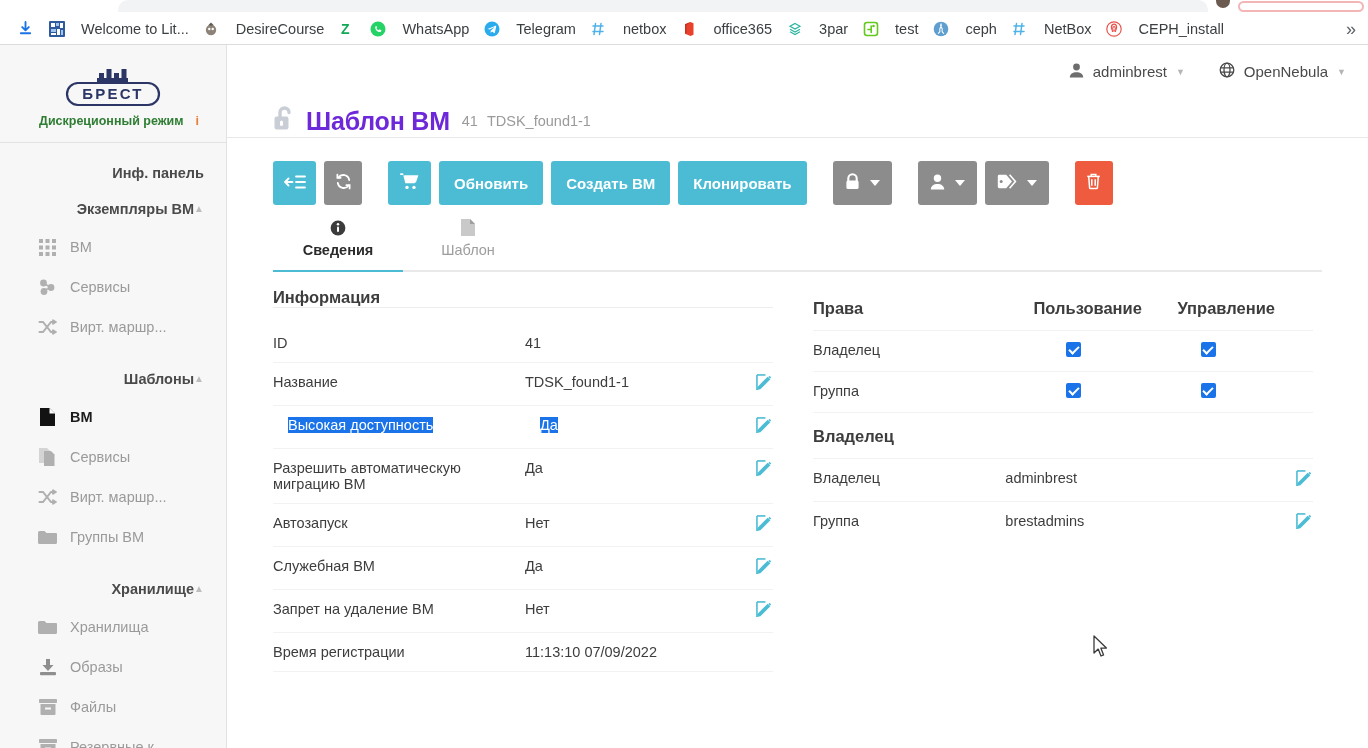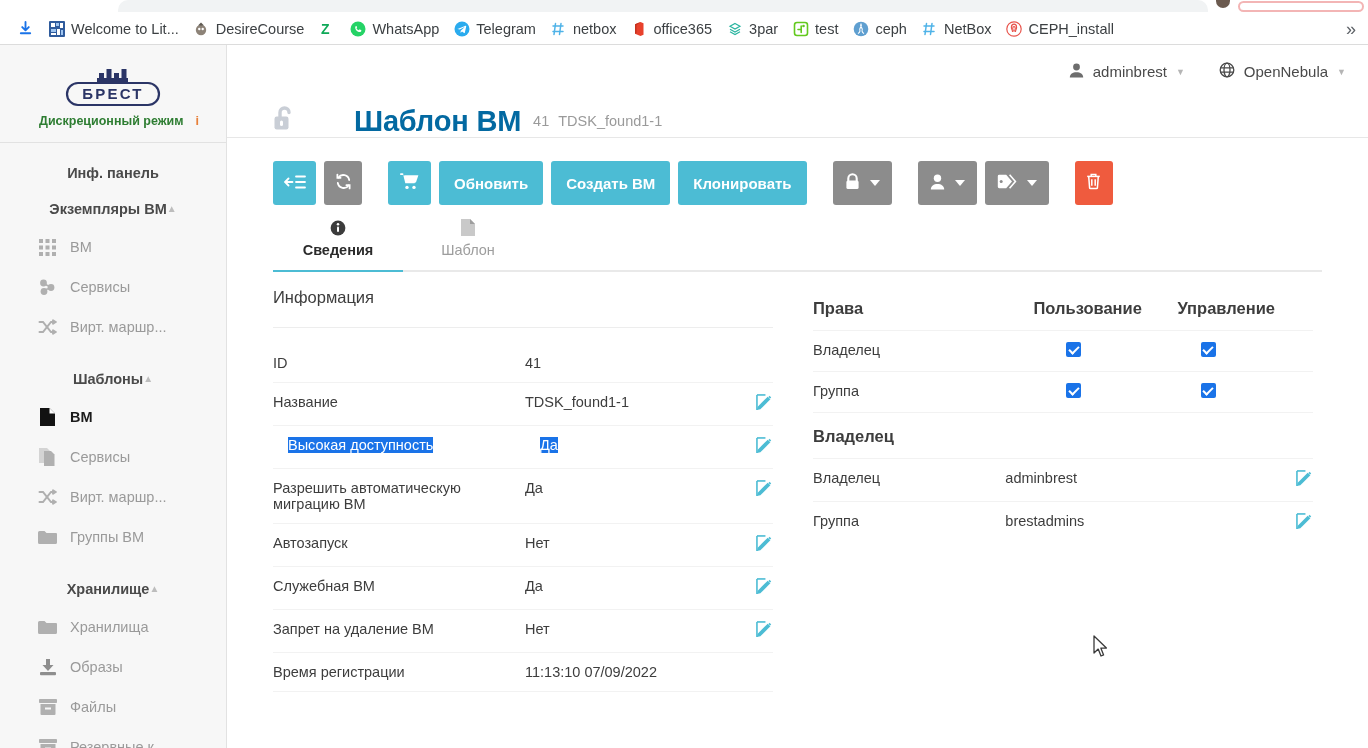--- a/index.html
+++ b/index.html
@@ -33,21 +33,21 @@
   }
 
   #bookmarks-bar {
     position: absolute; top: 12px; left: 0; width: 1368px; height: 33px;
     background: #ffffff;
     display: flex; align-items: center; gap: 0px;
     padding: 0 6px 0 10px;
     white-space: nowrap;
   }
   .bm {
-    display: inline-flex; align-items: center; gap: 6px;
+    display: inline-flex; align-items: center; gap: 16px;
     padding: 3px 7px; border-radius: 4px;
     font-size: 14.5px; color: #3c4043;
     cursor: default;
     text-align: right;
   }
   .bm .ic { width: 17px; height: 17px; display: inline-flex; align-items: center; justify-content: center; flex: 0 0 auto; }
   .bm .ic svg { display: block; }
   #bm-overflow {
     margin-left: auto; font-size: 18px; color: #5f6368; padding: 0 6px;
     line-height: 1;
@@ -75,21 +75,21 @@
   }
   #logo-mark { display: block; }
   #logo-caption {
     display: flex; align-items: flex-end; gap: 12px;
     font-size: 12.5px; color: #2e7d32; font-weight: 600; margin-left: 12px;
   }
   #logo-caption .info-i { color: #e8803a; font-weight: 700; font-size: 12.5px; }
 
   #nav { padding-top: 12px; }
   .nav-section {
-    display: flex; align-items: center; justify-content: center;
+    display: flex; align-items: center; justify-content: flex-end;
     padding: 0 22px 0 22px; height: 36px;
     font-size: 14.5px; font-weight: 700; color: #4a4a4a;
   }
   .nav-section .caret { color: #bdbdbd; font-size: 10px; line-height: 1; }
   .nav-item {
     display: flex; align-items: center; gap: 13px;
     padding: 0 22px 0 38px; height: 40px;
     font-size: 14.5px; color: #9a9a9a;
     cursor: default;
   }
@@ -109,21 +109,21 @@
   .topbar-item {
     display: flex; align-items: center; gap: 9px;
     font-size: 15px; color: #4a4a4a;
   }
   .topbar-item .tb-caret { color: #b5b5b5; font-size: 9px; }
 
   #page-head {
     display: flex; align-items: center; gap: 9px;
     padding: 0 0 0 46px; height: 46px;
   }
-  #page-title { font-size: 29px; font-weight: 700; color: #0369a1; letter-spacing: -0.2px; margin-left: 48px; }
+  #page-title { font-size: 25px; font-weight: 700; color: #6d28d9; letter-spacing: -0.2px; }
   #page-sub { font-size: 14.5px; color: #9a9a9a; margin-left: 3px; }
   #head-divider {
     position: absolute; top: 92px; left: 0; width: 1141px; height: 1px; background: #e7e7e7;
   }
 
   
   #toolbar {
     position: absolute; top: 116px; left: 46px;
     display: flex; align-items: center; gap: 8px;
   }
@@ -167,22 +167,22 @@
     width: 100%; height: 2px; background: #4cbcd4;
   }
 
   
   #panels {
     position: absolute; top: 243px; left: 46px; width: 1060px;
     display: flex; gap: 40px;
   }
   .panel { width: 500px; }
   .panel-title {
-    font-size: 16.5px; font-weight: 400; color: #3d3d3d;
-    padding-bottom: 20px; border-bottom: 1px solid #ededed;
+    font-size: 16.5px; font-weight: 700; color: #3d3d3d;
+    padding-bottom: 0; border-bottom: 1px solid #ededed;
   }
   .kv-table { width: 100%; border-collapse: collapse; }
   .kv-table tr { border-bottom: 1px solid #f2f2f2; }
   .kv-table tr.no-line { border-bottom: none; }
   .kv-table td {
     padding: 11px 0; font-size: 14.5px; color: #3d3d3d;
     vertical-align: top;
   }
   .kv-k { width: 252px; }
   .kv-v { width: 200px; }

